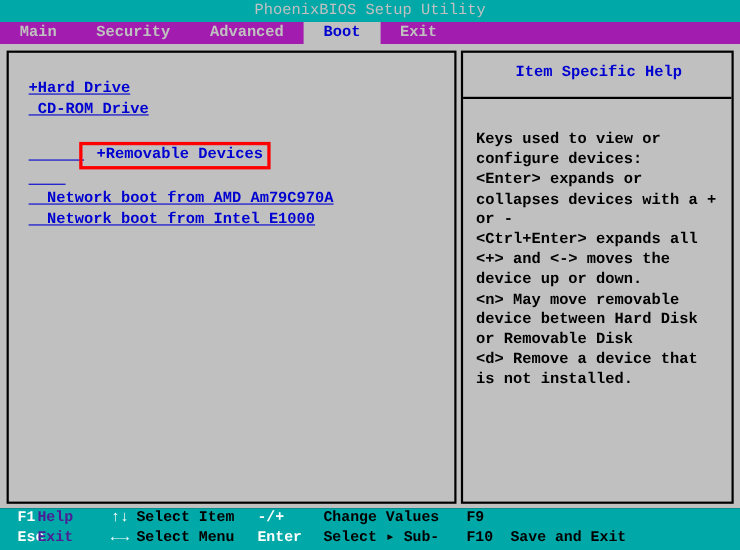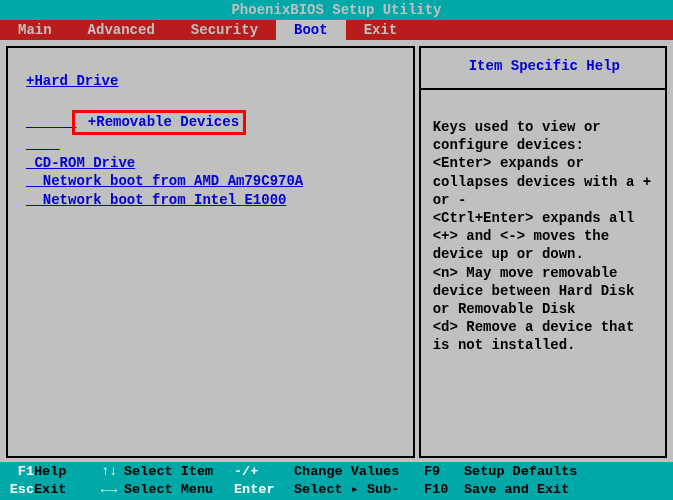--- a/index.html
+++ b/index.html
@@ -12,24 +12,24 @@
     height: 500px;
     overflow: hidden;
     font-weight: bold;
   }
   .title-bar {
     background: #00a8a8;
     color: #c0c0c0;
     text-align: center;
     height: 20px;
     line-height: 20px;
-    font-weight: bold;
+    font-weight: normal;
   }
   .menu-bar {
-    background: #b91c1c;
+    background: #a21caf;
     height: 20px;
     display: flex;
     color: #c0c0c0;
     font-weight: bold;
   }
   .menu-item {
     padding: 0 18px;
     line-height: 20px;
     cursor: pointer;
   }
@@ -93,22 +93,22 @@
     font-size: 13.5px;
     font-weight: bold;
     padding: 1px 0;
     box-sizing: border-box;
     position: relative;
   }
   .footer-row {
     display: flex;
     line-height: 18px;
   }
-  .fk { color:#fff; width:34px; padding-left:0; box-sizing:border-box;text-align:right;}
-  .fl { color:#000000; width:60px;}
+  .fk { color:#fff; width:34px; padding-left:16px; box-sizing:border-box;}
+  .fl { color:#4c1d95; width:60px;}
   .fa { color:#fff; width:30px; text-align:center;}
   .fl2 { color:#000; width:110px;}
   .fa2 { color:#fff; width:60px;}
   .fl3 { color:#000; width:130px;}
   .fk2 { color:#000000; width:40px;}
   .fl4 { color:#000; flex:1;}
   .watermark {
     position: absolute;
     right: 10px;
     top: 0;
@@ -120,52 +120,51 @@
 </style>
 </head>
 <body>
 
 <div class="title-bar">
   <span>PhoenixBIOS Setup Utility</span>
 </div>
 
 <div class="menu-bar">
   <div class="menu-item">Main</div>
+  <div class="menu-item">Security</div>
   <div class="menu-item">Advanced</div>
-  <div class="menu-item">Security</div>
   <div class="menu-item active">Boot</div>
   <div class="menu-item">Exit</div>
 </div>
 
 <div class="main-area">
   <div class="panel boot-panel">
     <div class="boot-item">+Hard Drive</div>
+    <div class="boot-item"> CD-ROM Drive</div>
     <div class="boot-item">
       <span class="highlight-box"> +Removable Devices</span>
     </div>
-    <div class="boot-item"> CD-ROM Drive</div>
     <div class="boot-item">  Network boot from AMD Am79C970A</div>
     <div class="boot-item">  Network boot from Intel E1000</div>
   </div>
   <div class="panel help-panel">
     <div class="help-title">Item Specific Help</div>
     <div class="help-body" id="help-body">Keys used to view or configure devices:<br>&lt;Enter&gt; expands or collapses devices with a + or -<br>&lt;Ctrl+Enter&gt; expands all<br>&lt;+&gt; and &lt;-&gt; moves the device up or down.<br>&lt;n&gt; May move removable device between Hard Disk or Removable Disk<br>&lt;d&gt; Remove a device that is not installed.</div>
   </div>
 </div>
 
 <div class="footer">
   <div class="footer-row">
     <span class="fk">F1</span>
     <span class="fl">Help</span>
     <span class="fa">↑↓</span>
     <span class="fl2">Select Item</span>
     <span class="fa2">-/+</span>
     <span class="fl3">Change Values</span>
     <span class="fk2">F9</span>
-    <span class="fl4">Setup Defaults</span>
   </div>
   <div class="footer-row">
     <span class="fk">Esc</span>
     <span class="fl">Exit</span>
     <span class="fa">←→</span>
     <span class="fl2">Select Menu</span>
     <span class="fa2">Enter</span>
     <span class="fl3">Select ▸ Sub-Menu</span>
     <span class="fk2">F10</span>
     <span class="fl4">Save and Exit</span>

